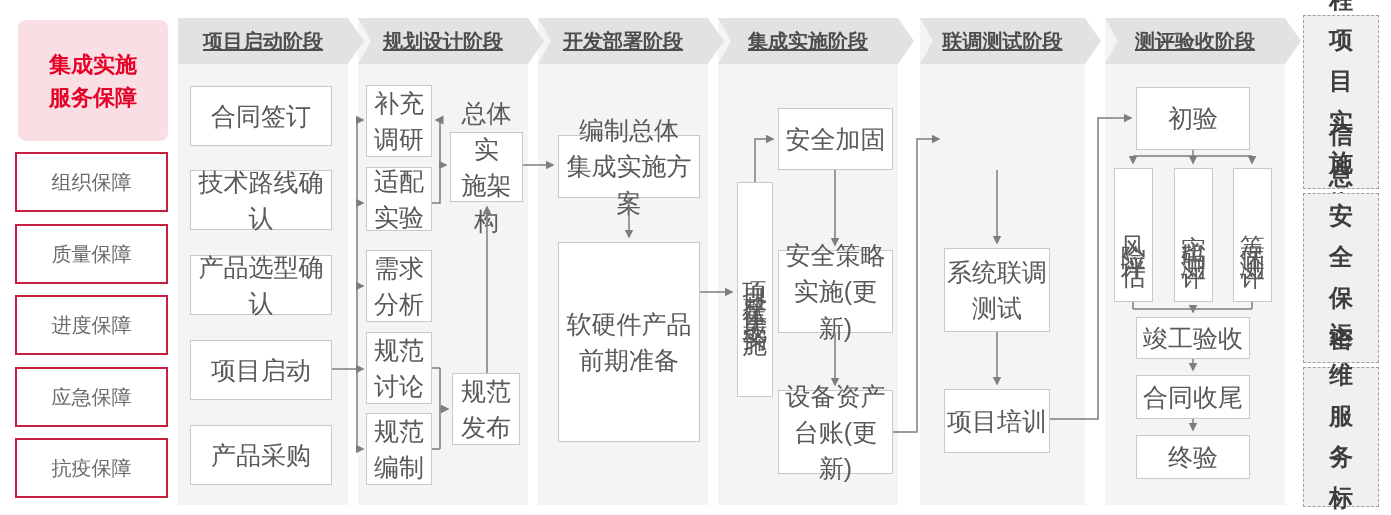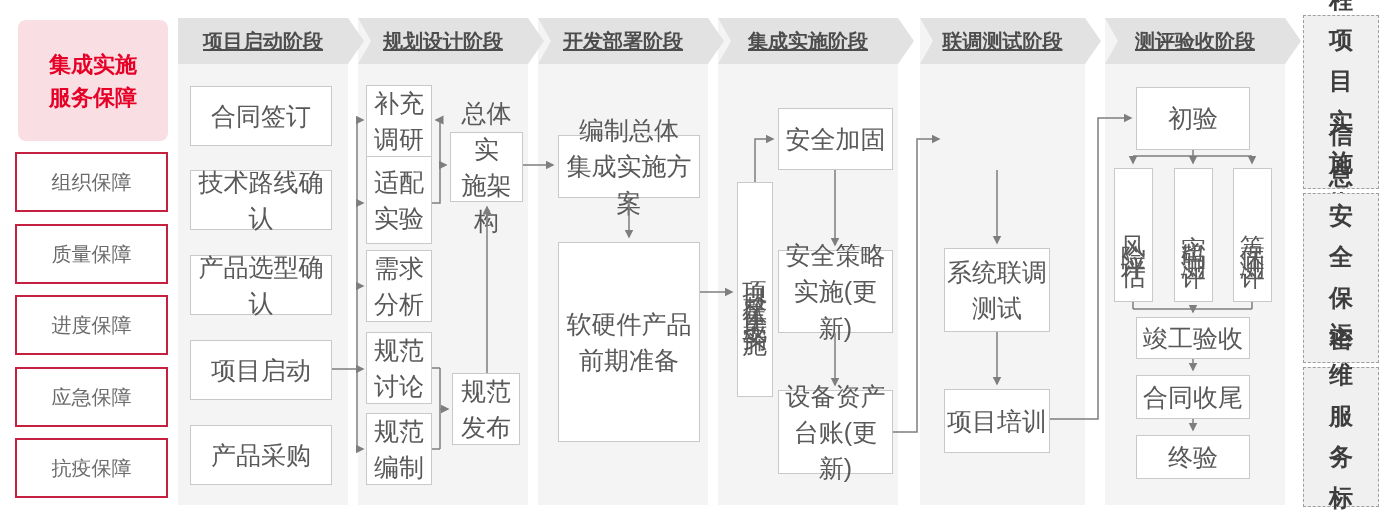--- a/index.html
+++ b/index.html
@@ -41,21 +41,21 @@
   }
   .vtext{writing-mode:vertical-rl;text-orientation:upright;}
   
   #c1b1{left:190px;top:86px;width:142px;height:60px}
   #c1b2{left:190px;top:170px;width:142px;height:60px}
   #c1b3{left:190px;top:255px;width:142px;height:60px}
   #c1b4{left:190px;top:340px;width:142px;height:60px}
   #c1b5{left:190px;top:425px;width:142px;height:60px}
   
   #c2b1{left:366px;top:85px;width:66px;height:72px}
-  #c2b2{left:366px;top:156px;width:66px;height:88px}
+  #c2b2{left:366px;top:167px;width:66px;height:64px}
   #c2b3{left:366px;top:250px;width:66px;height:72px}
   #c2b4{left:366px;top:332px;width:66px;height:72px}
   #c2b5{left:366px;top:413px;width:66px;height:72px}
   #c2b6{left:450px;top:132px;width:73px;height:70px}
   #c2b7{left:452px;top:373px;width:68px;height:72px}
   
   #c3b1{left:558px;top:135px;width:142px;height:63px}
   #c3b2{left:558px;top:242px;width:142px;height:200px}
   
   #c4b1{left:737px;top:182px;width:36px;height:215px;letter-spacing:7px;}

